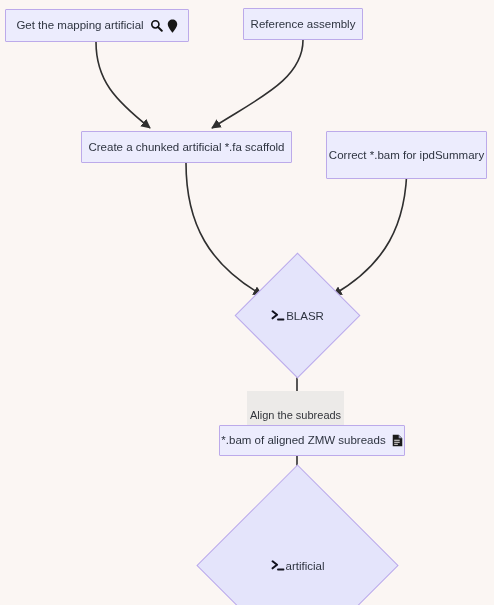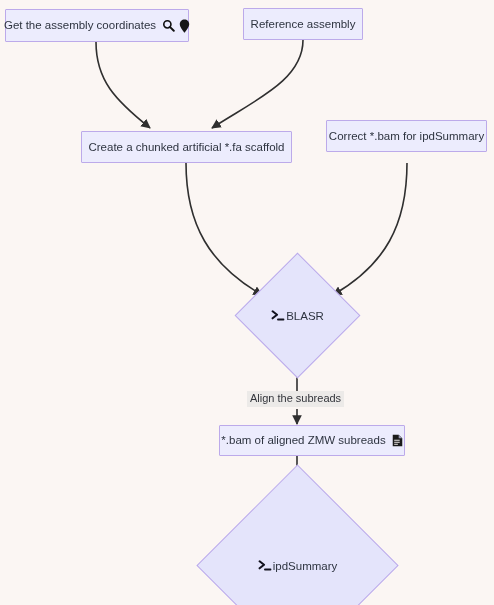--- a/index.html
+++ b/index.html
@@ -69,21 +69,21 @@
     white-space: nowrap;
     display: flex;
     align-items: center;
   }
   
   .edge-label {
     position: absolute;
     background: #eceae8;
     color: #33353b;
     font-size: 11px;
-    padding: 1px 3px;
+    padding: 18px 3px;
     white-space: nowrap;
     line-height: 1.25;
   }
   .icon {
     display: inline-flex;
     align-items: center;
     justify-content: center;
     vertical-align: middle;
   }
   .icon svg { display: block; }
@@ -116,21 +116,21 @@
 
     <line x1="297" y1="360" x2="297" y2="391" stroke="#2f2f2f" stroke-width="1.6"></line>
     <line x1="297" y1="409" x2="297" y2="424" stroke="#2f2f2f" stroke-width="1.6" marker-end="url(#arrow)"></line>
 
     <line x1="297" y1="456" x2="297" y2="493" stroke="#2f2f2f" stroke-width="1.6" marker-end="url(#arrow)"></line>
 
     <line x1="297" y1="594" x2="297" y2="605" stroke="#2f2f2f" stroke-width="1.6"></line>
   </svg>
 
   <div class="node rect" style="left:5px; top:9px; width:184px; height:33px;">
-    <span class="lbl">Get the assembly coordinates</span>
+    <span class="lbl">Get the mapping artificial</span>
     <span class="trailing-icons">
       <span class="icon">
         <svg width="13" height="13" viewBox="0 0 16 16">
           <circle cx="6.6" cy="6.6" r="4.4" fill="none" stroke="#111" stroke-width="2"></circle>
           <line x1="10" y1="10" x2="14.5" y2="14.5" stroke="#111" stroke-width="2.4" stroke-linecap="round"></line>
         </svg>
       </span>
       <span class="icon">
         <svg width="11" height="14" viewBox="0 0 12 16">
           <path d="M6 0.6 C2.9 0.6 0.6 3 0.6 6 C0.6 9.3 4.3 13.3 5.4 15.1 C5.7 15.6 6.3 15.6 6.6 15.1 C7.7 13.3 11.4 9.3 11.4 6 C11.4 3 9.1 0.6 6 0.6 Z" fill="#171717"></path>
@@ -140,21 +140,21 @@
   </div>
 
   <div class="node rect" style="left:81px; top:131px; width:211px; height:32px;">
     <span class="lbl">Create a chunked artificial *.fa scaffold</span>
   </div>
 
   <div class="node rect" style="left:243px; top:8px; width:120px; height:32px;">
     <span class="lbl">Reference assembly</span>
   </div>
 
-  <div class="node rect" style="left:326px; top:120px; width:161px; height:32px;">
+  <div class="node rect" style="left:326px; top:131px; width:161px; height:48px;">
     <span class="lbl">Correct *.bam for ipdSummary</span>
   </div>
 
   <div class="node diamond" style="left:253px; top:271px; width:89px; height:89px;">
     <span class="dshape"></span>
     <span class="dlabel">
       <span class="icon">
         <svg width="15" height="12" viewBox="0 0 16 13">
           <path d="M1.6 1.4 L6.4 5.2 L1.6 9.0" fill="none" stroke="#12121e" stroke-width="2.2" stroke-linecap="round" stroke-linejoin="round"></path>
           <line x1="7.4" y1="10.3" x2="13.4" y2="10.3" stroke="#12121e" stroke-width="2" stroke-linecap="round"></line>
@@ -185,17 +185,17 @@
 
   <div class="node diamond" style="left:226px; top:423px; width:143px; height:143px; top:494px; left:226px;">
     <span class="dshape"></span>
     <span class="dlabel">
       <span class="icon">
         <svg width="15" height="12" viewBox="0 0 16 13">
           <path d="M1.6 1.4 L6.4 5.2 L1.6 9.0" fill="none" stroke="#12121e" stroke-width="2.2" stroke-linecap="round" stroke-linejoin="round"></path>
           <line x1="7.4" y1="10.3" x2="13.4" y2="10.3" stroke="#12121e" stroke-width="2" stroke-linecap="round"></line>
         </svg>
       </span>
-      <span>ipdSummary</span>
+      <span>artificial</span>
     </span>
   </div>
 
 </div>
 
 </body></html>

